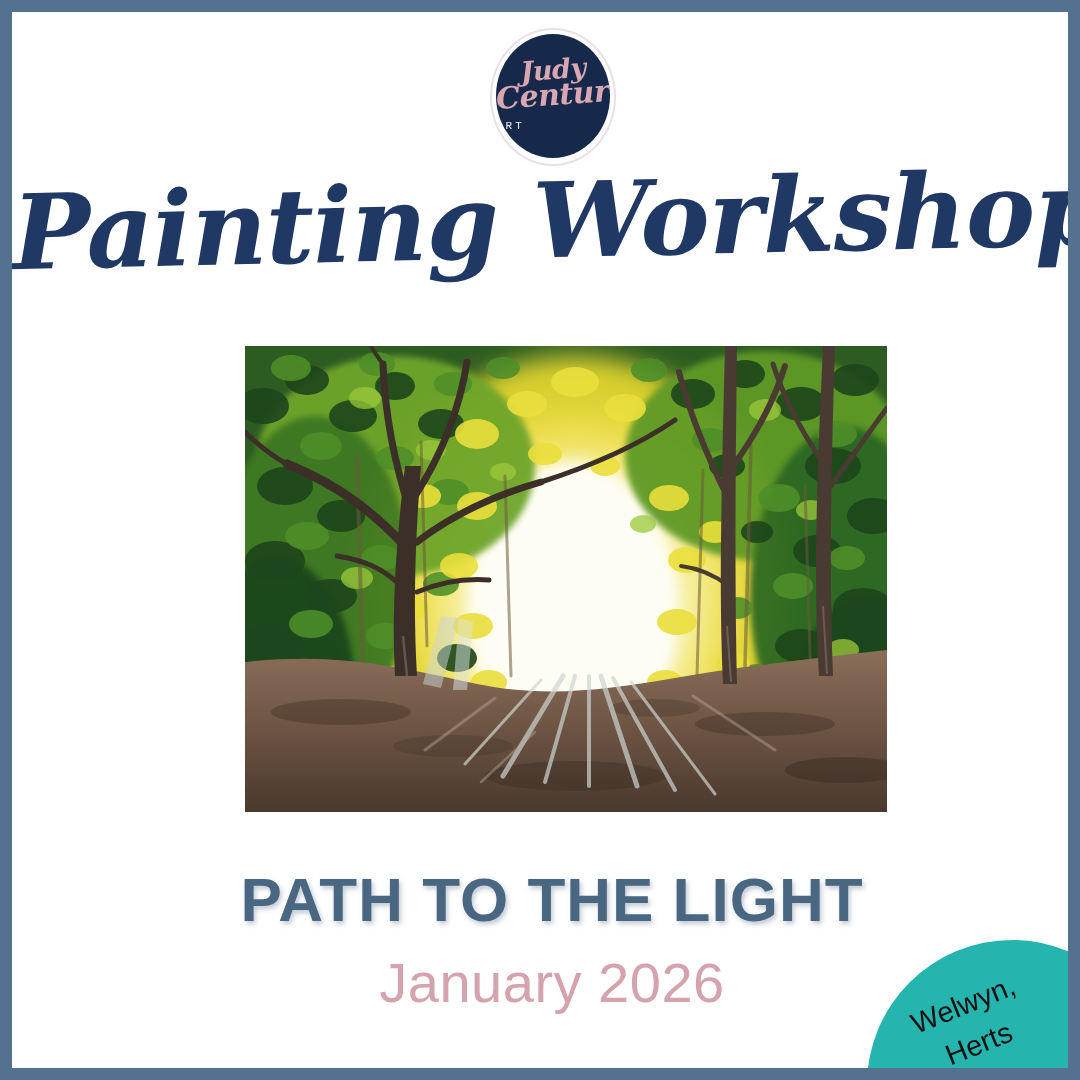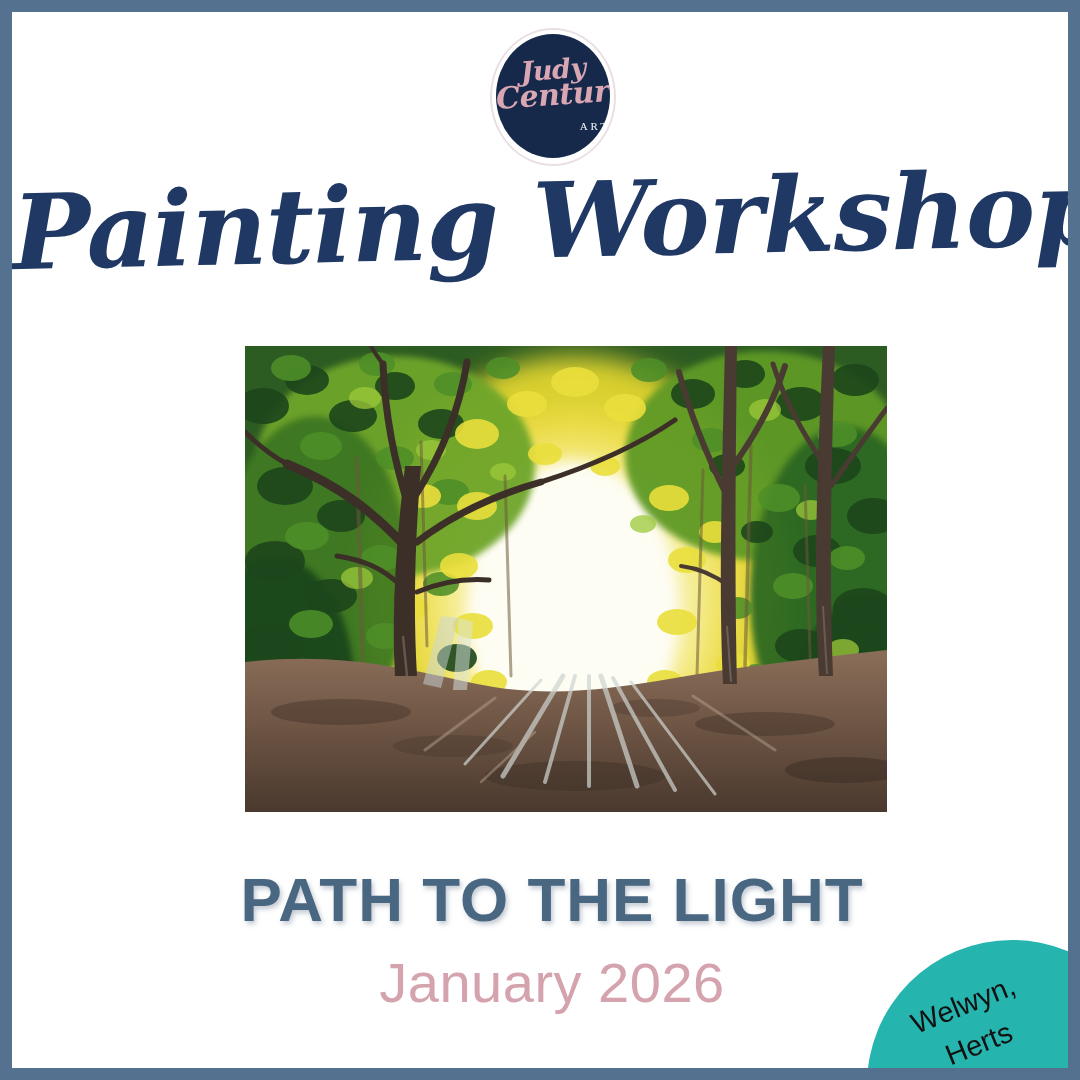--- a/index.html
+++ b/index.html
@@ -68,25 +68,25 @@
     font-size: 27px;
   }
   #logo-line2 {
     top: 46px;
     font-size: 30px;
   }
   #logo-art {
     position: absolute;
     top: 86px;
     width: 100%;
-    text-align: right;
+    text-align: left;
     color: #f2f4f7;
     font-size: 11px;
     letter-spacing: 3px;
-    font-family: Liberation Serif, serif;
+    font-family: Liberation Mono, monospace;
   }
 
   
   #headline {
     position: absolute;
     left: 0;
     top: 152px;
     width: 1080px;
     text-align: center;
     color: #1f3864;

